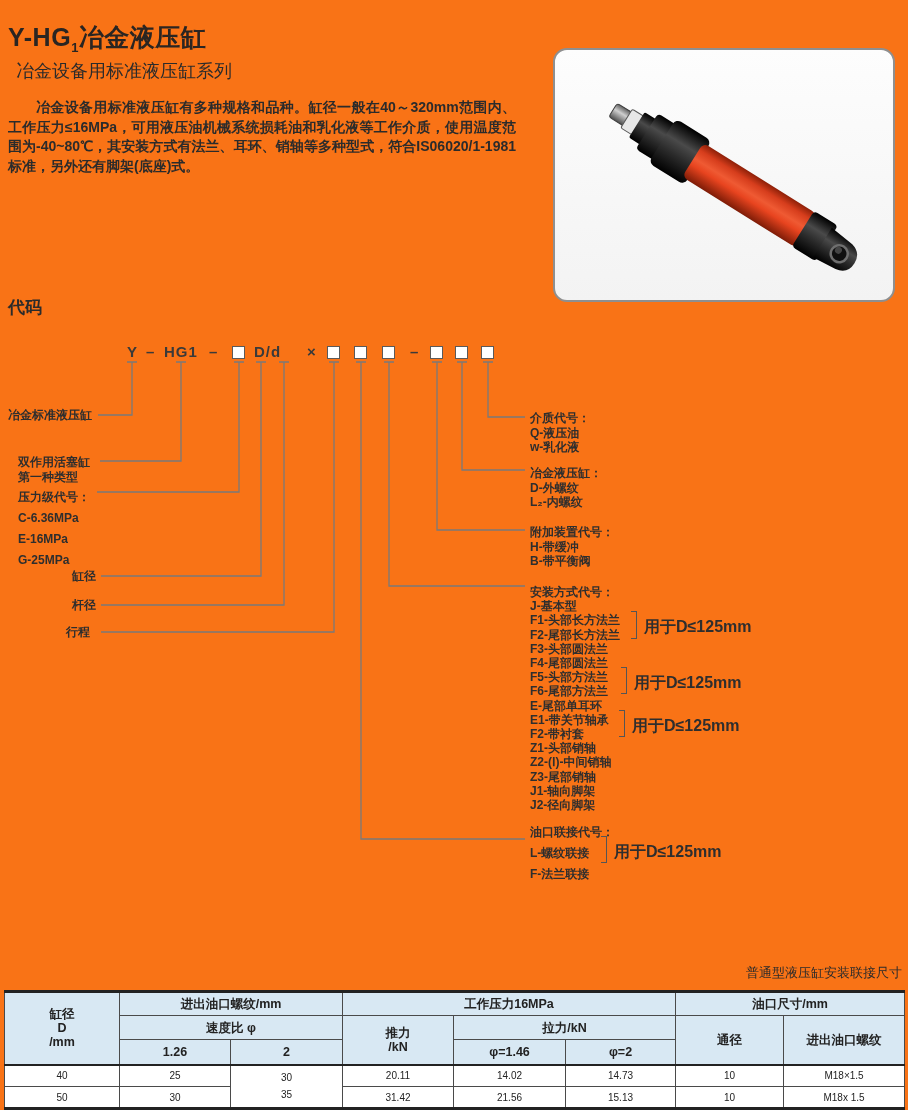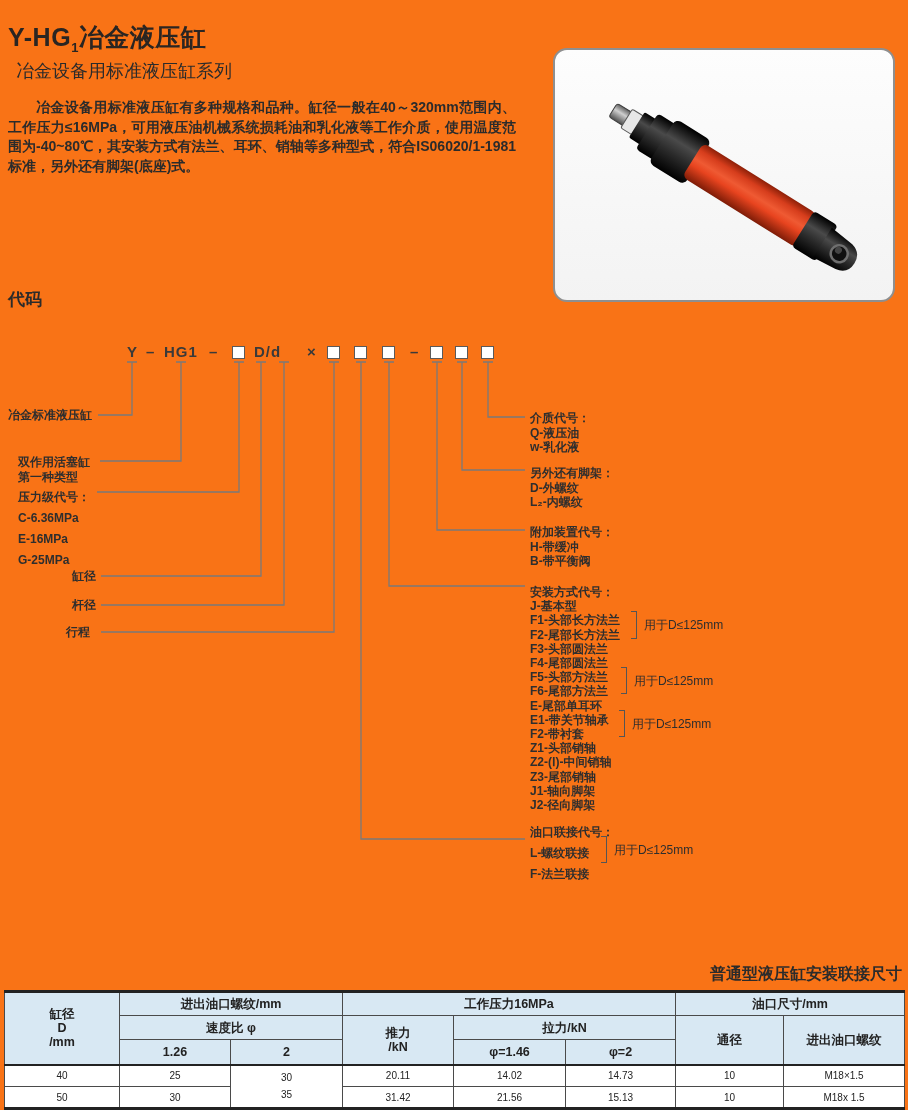--- a/index.html
+++ b/index.html
@@ -13,34 +13,34 @@
   .subtitle{position:absolute;left:16px;top:44px;font-size:18px;font-weight:400;white-space:nowrap;}
   .intro{position:absolute;left:8px;top:84px;width:508px;font-size:14px;line-height:19.5px;
          font-weight:700;text-indent:2em;text-align:justify;}
 
   
   .photo{position:absolute;left:553px;top:48px;width:338px;height:250px;
          border:2px solid #8f8f8f;border-radius:14px;
          background:linear-gradient(180deg,#fdfdfd,#f3f3f3);}
 
   
-  .code-heading{position:absolute;left:8px;top:271px;font-size:17px;font-weight:700;}
+  .code-heading{position:absolute;left:8px;top:279px;font-size:17px;font-weight:700;}
   .tok{position:absolute;top:343px;font-size:15px;font-weight:700;letter-spacing:1px;color:#3a3a3a;white-space:nowrap;}
   .sq{position:absolute;top:346px;width:11px;height:11px;border:1.5px solid #5a5a5a;background:#fff;}
   .lines{position:absolute;left:0;top:0;pointer-events:none;}
   .lbl{position:absolute;font-size:12px;font-weight:700;line-height:14.5px;
        white-space:pre-line;color:#2e2e2e;}
   .lh15{line-height:21px;}
   .lh142{line-height:14.2px;}
   .bracket{position:absolute;width:5px;border-top:1.5px solid #555;
            border-right:1.5px solid #555;border-bottom:1.5px solid #555;}
-  .note{position:absolute;font-size:12px;font-weight:400;white-space:nowrap;color:#2e2e2e;}
-
-  
-  .tbl-caption{position:absolute;right:6px;top:964px;font-size:16px;font-weight:700;margin-left:23px;}
+  .note{position:absolute;font-size:16px;font-weight:700;white-space:nowrap;color:#2e2e2e;}
+
+  
+  .tbl-caption{position:absolute;right:6px;top:964px;font-size:13px;font-weight:400;margin-left:23px;}
   table.spec{position:absolute;left:4px;top:990px;width:900px;border-collapse:collapse;
              table-layout:fixed;border-top:3px solid #222;border-bottom:3px solid #222;}
   .spec th,.spec td{border:1px solid #4a4a4a;text-align:center;vertical-align:middle;padding:0;}
   .spec th{background:#d8e8f3;font-size:12.5px;font-weight:700;line-height:14px;color:#222;}
   .spec td{font-size:10px;background:#fff;color:#222;}
   .spec .pre{white-space:pre-line;}
   .spec .merged{line-height:17px;}
   .spec tr.h1{height:24px;} .spec tr.h2{height:24px;} .spec tr.h3{height:25px;}
   .spec tr.d{height:22px;}
   .spec tr.d1 td{border-top:2.5px solid #222;}
@@ -130,21 +130,21 @@
 C-6.36MPa
 E-16MPa
 G-25MPa</div>
     <div class="lbl" style="left:72px;top:569px">缸径</div>
     <div class="lbl" style="left:72px;top:598px">杆径</div>
     <div class="lbl" style="left:66px;top:625px">行程</div>
 
     <div class="lbl" style="left:530px;top:411px">介质代号：
 Q-液压油
 w-乳化液</div>
-    <div class="lbl" style="left:530px;top:466px">另外还有脚架：
+    <div class="lbl" style="left:530px;top:466px">冶金液压缸：
 D-外螺纹
 L₂-内螺纹</div>
     <div class="lbl" style="left:530px;top:525px">附加装置代号：
 H-带缓冲
 B-带平衡阀</div>
     <div class="lbl lh142" style="left:530px;top:585px">安装方式代号：
 J-基本型
 F1-头部长方法兰
 F2-尾部长方法兰
 F3-头部圆法兰

